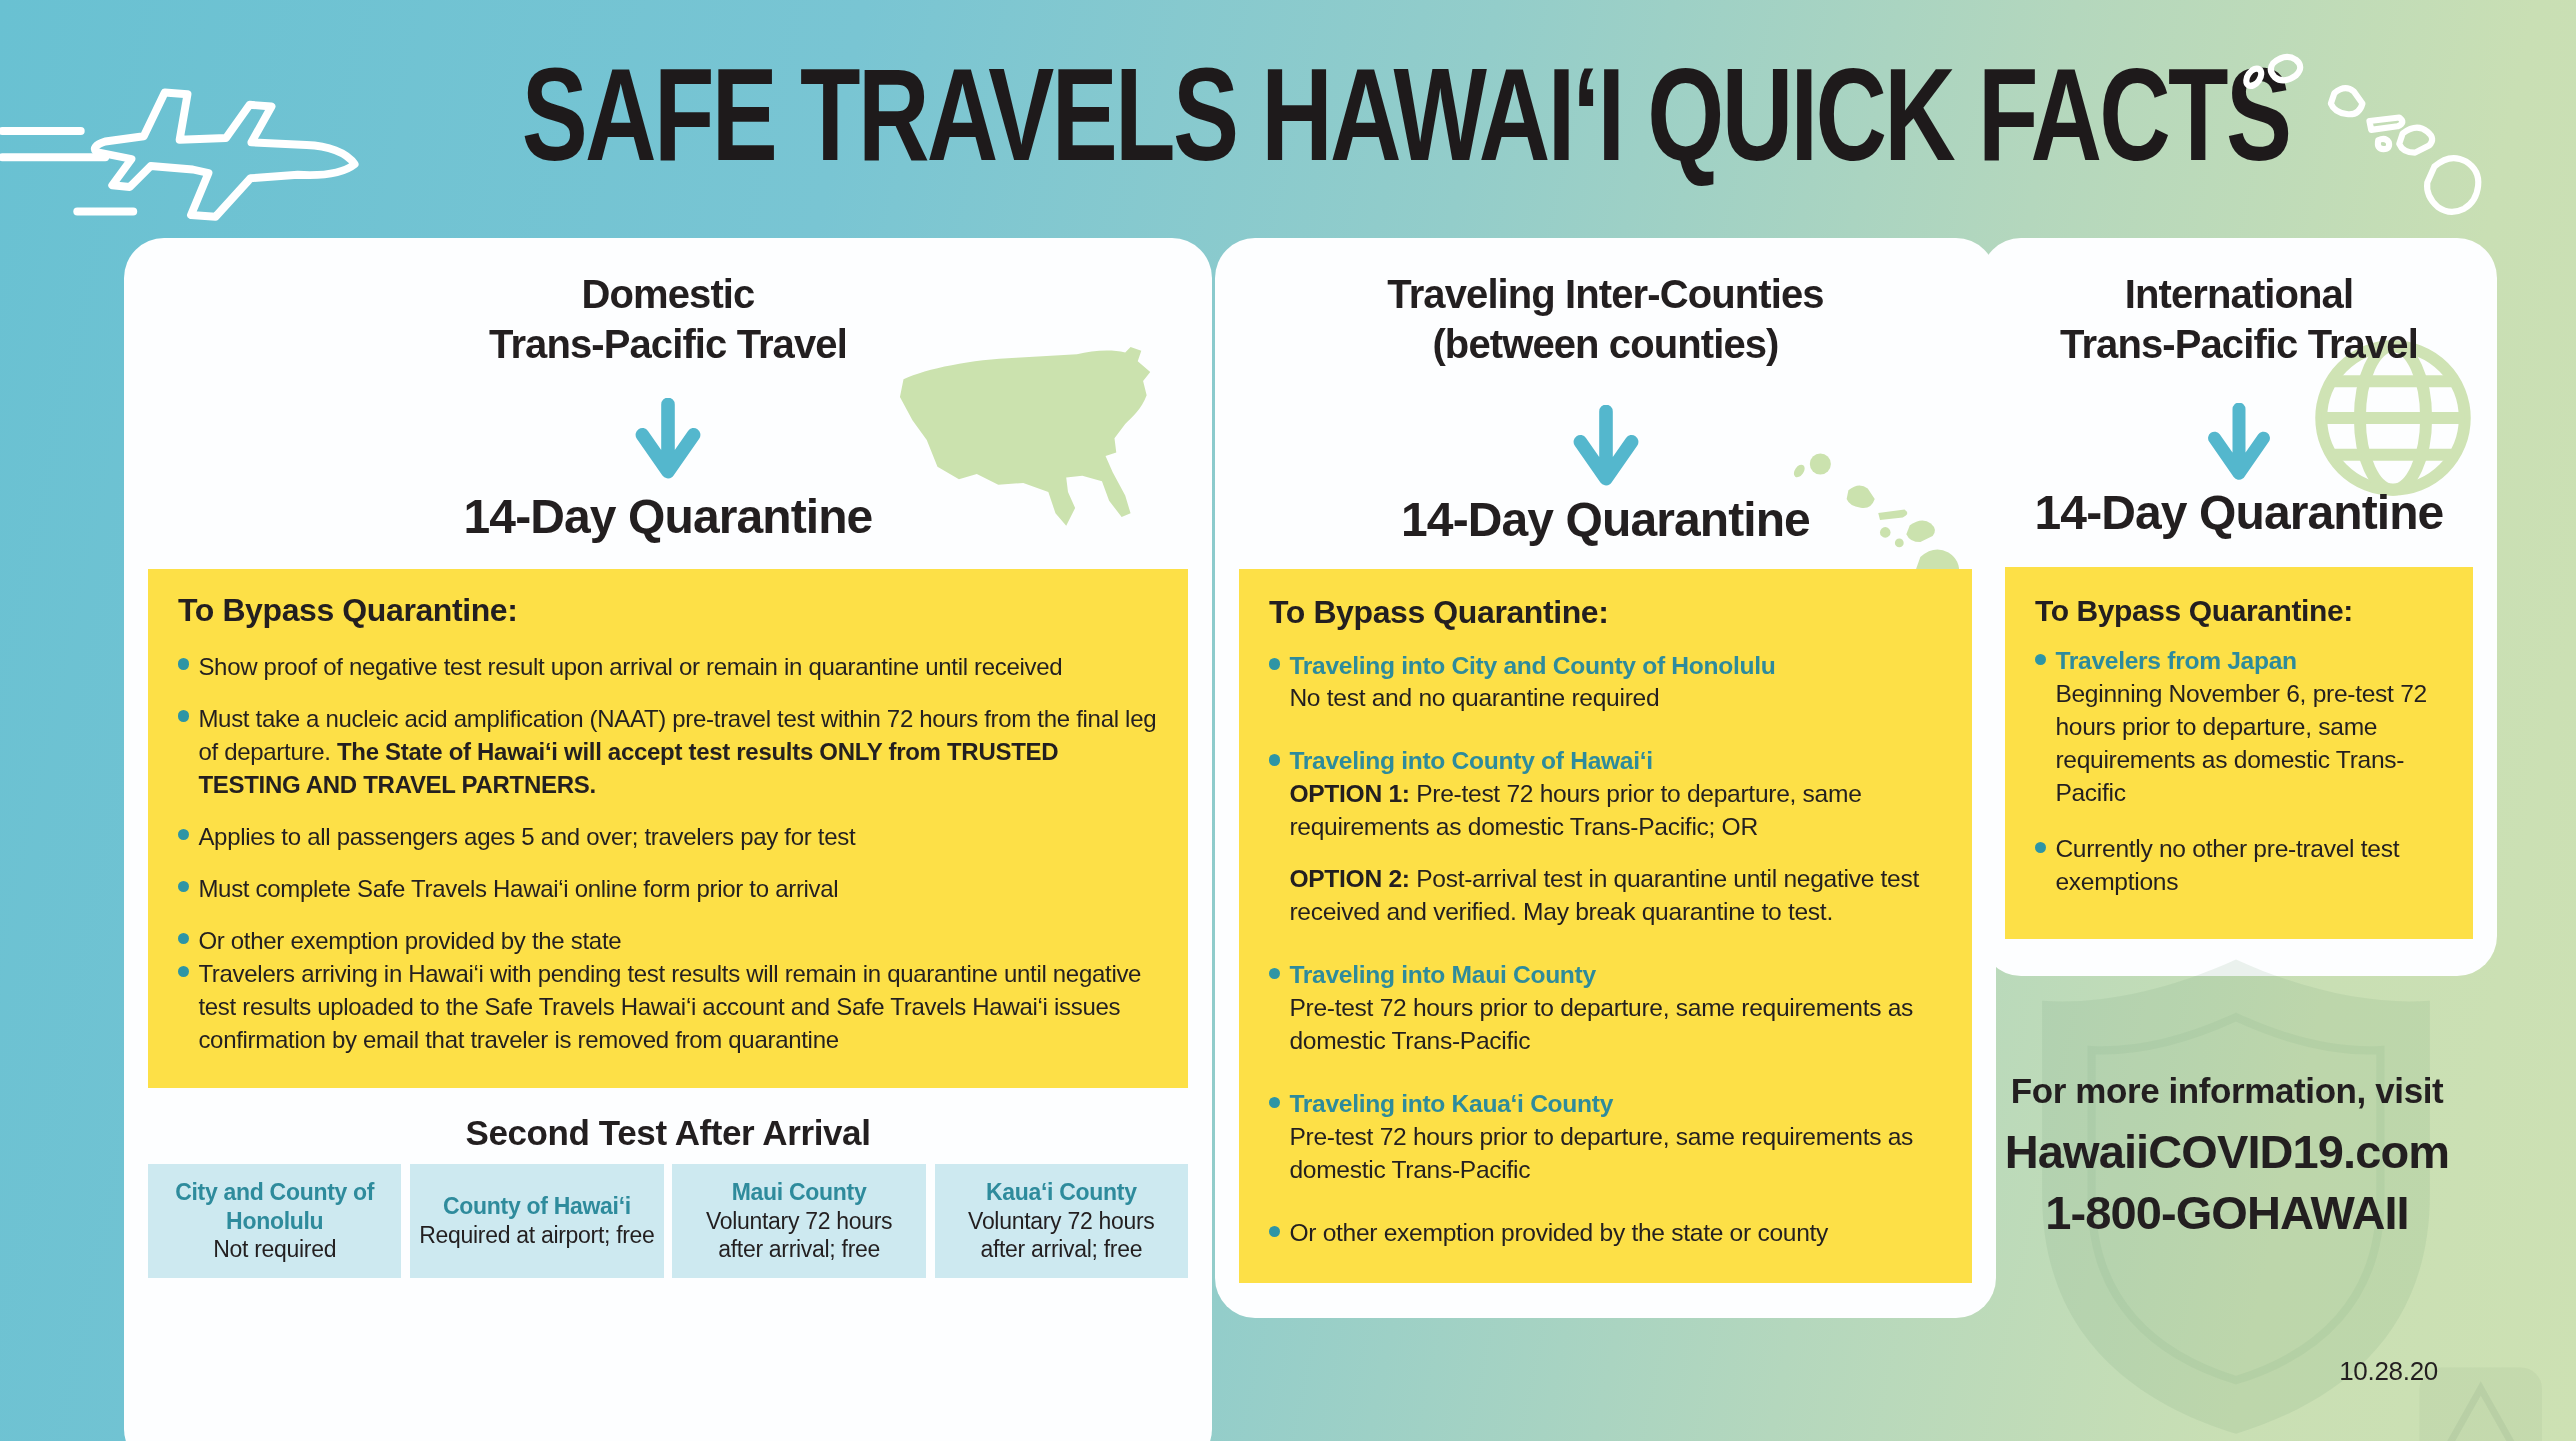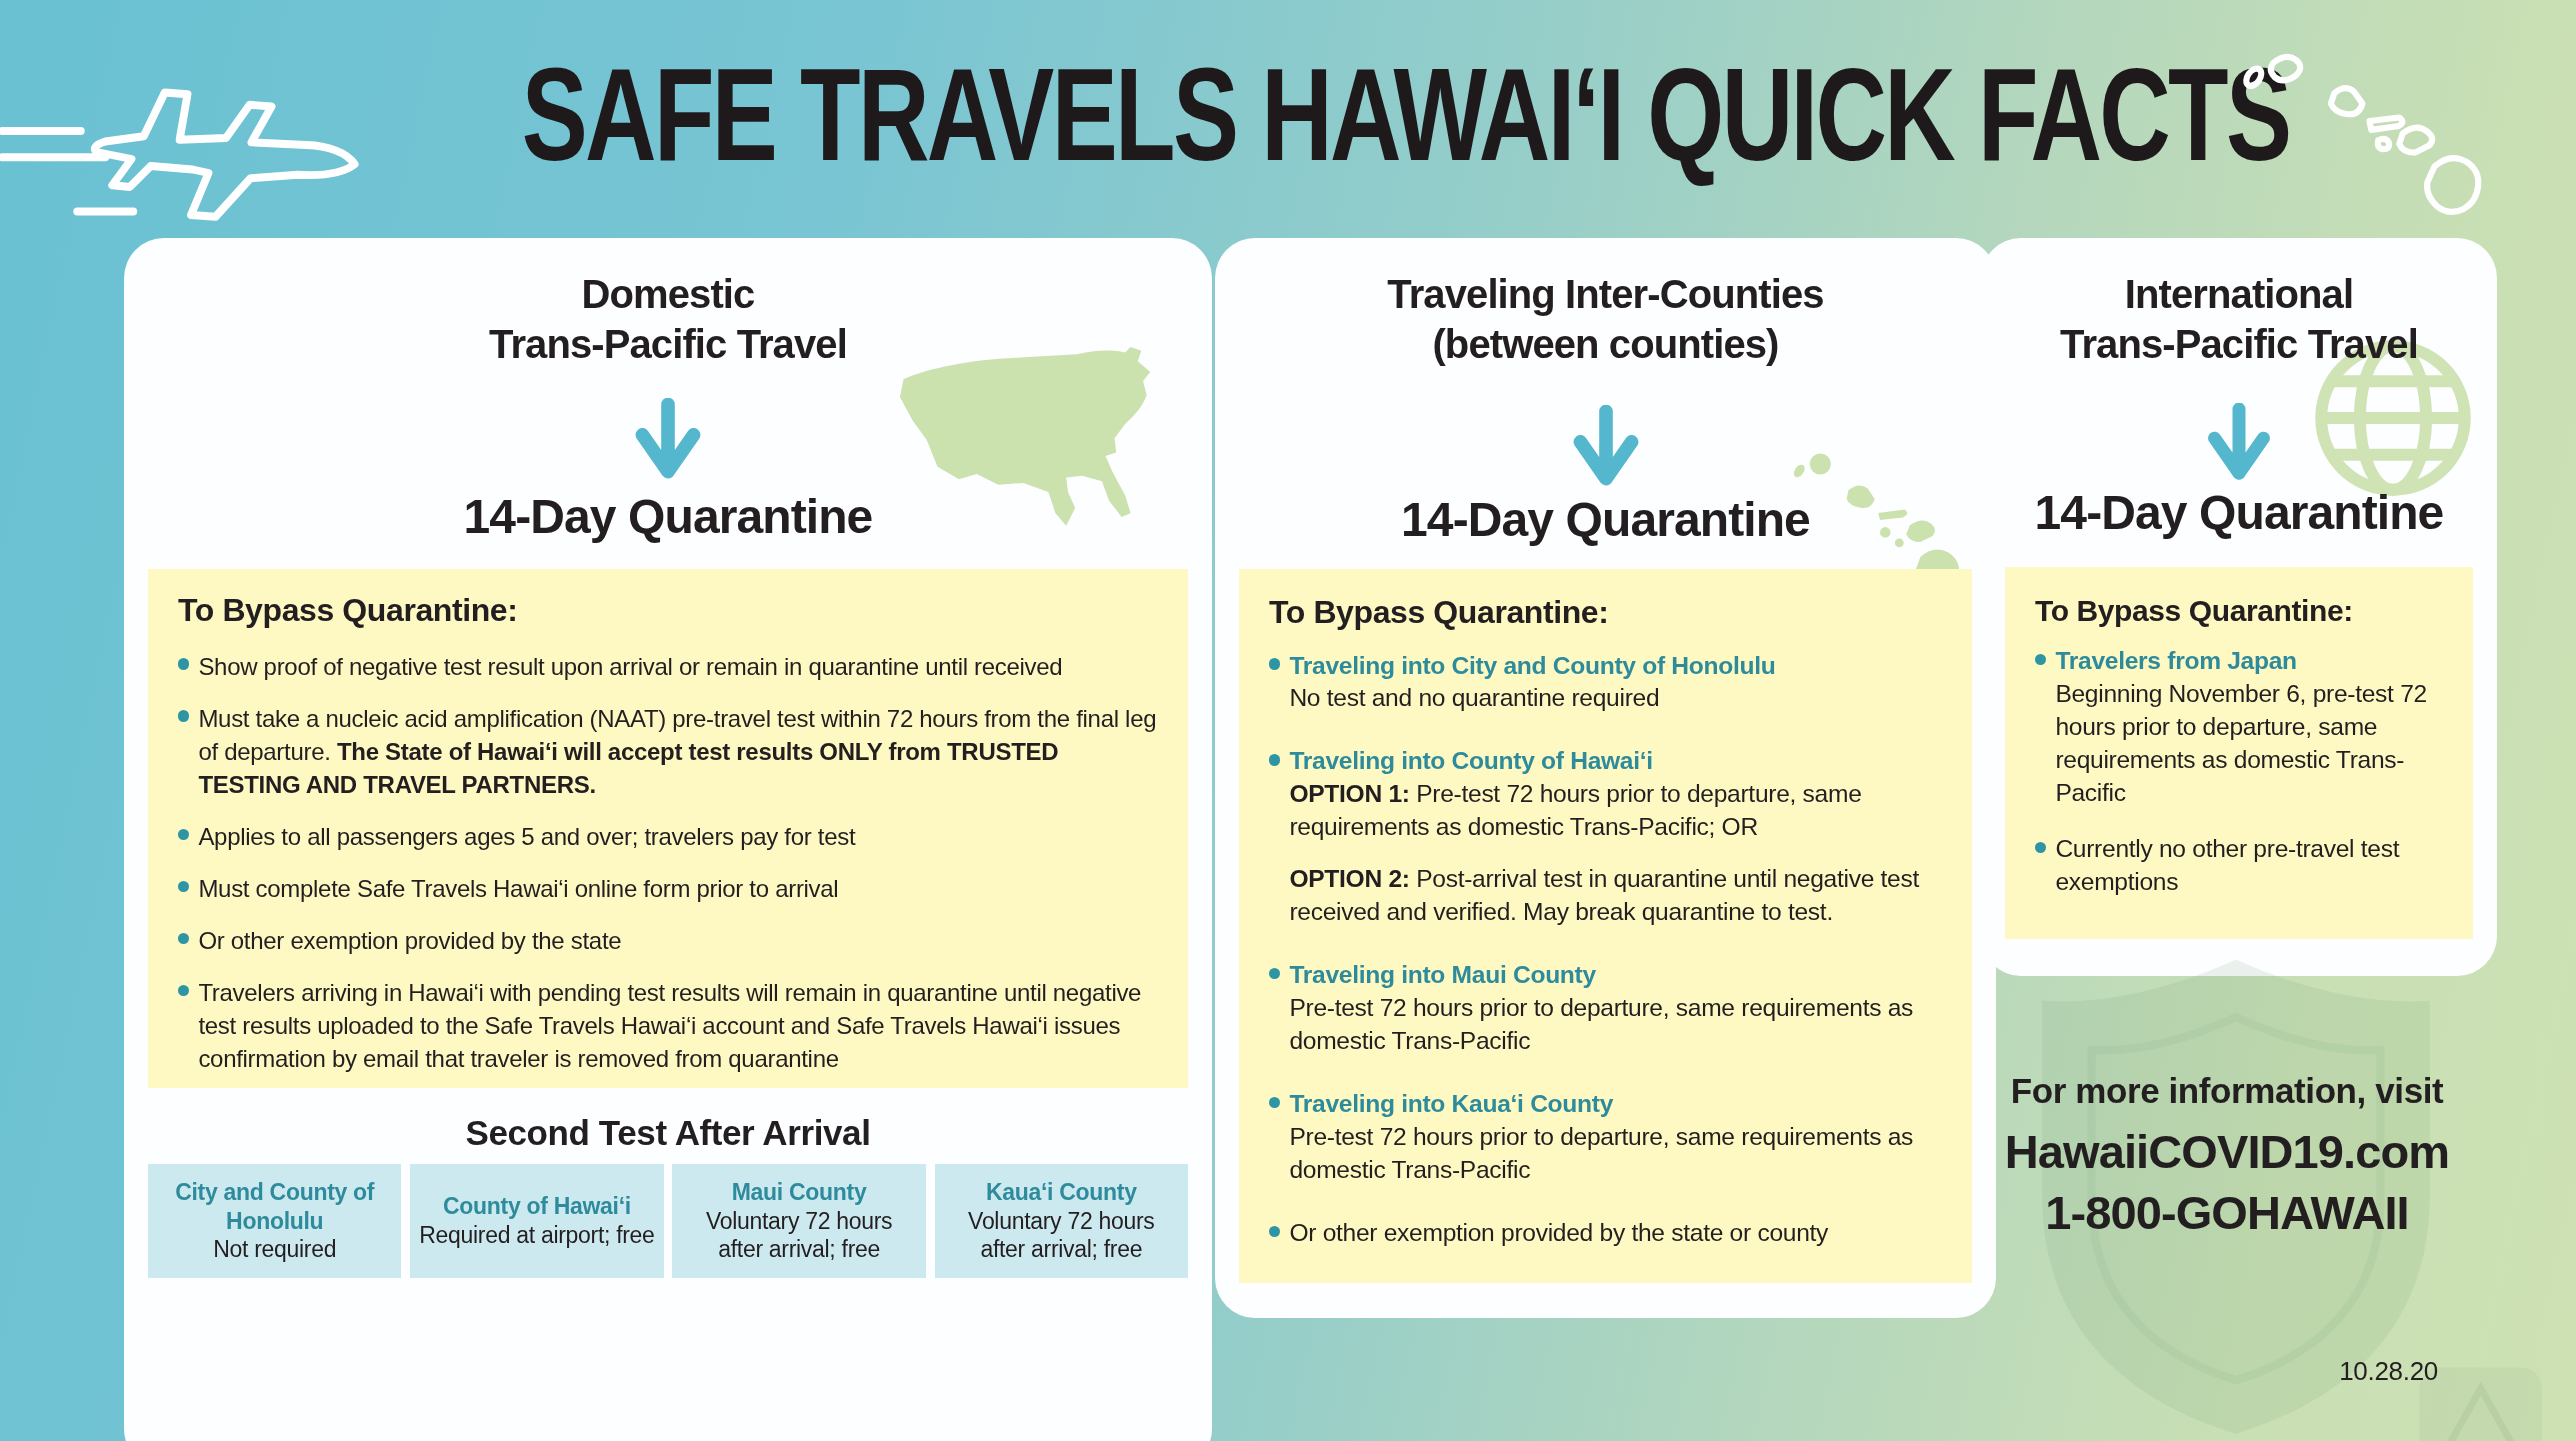--- a/index.html
+++ b/index.html
@@ -15,21 +15,21 @@
   }
   .card{position:absolute;top:238px;background:#fdfeff;border-radius:40px;}
   .card-left{left:124px;width:1088px;height:1231px;}
   .card-mid{left:1215px;width:781px;height:1080px;}
   .card-right{left:1981px;width:489px;height:738px;padding-left:27px;}
   .card-head{position:absolute;top:32px;left:0;right:0;text-align:center;
     font-size:40px;font-weight:bold;line-height:1.24;letter-spacing:-0.9px;z-index:3;}
   .arrow-wrap{position:absolute;left:50%;transform:translateX(-50%);z-index:3;}
   .quar{position:absolute;left:0;right:0;text-align:center;font-size:48px;
     font-weight:bold;letter-spacing:-0.9px;z-index:3;}
-  .bluebox{position:absolute;left:24px;right:24px;background:#fef9c3;
+  .bluebox{position:absolute;left:24px;right:24px;background:#fde047;
     padding:19px 30px;box-sizing:border-box;overflow:hidden;}
   .bypass{font-size:32px;font-weight:bold;letter-spacing:-0.4px;margin:3.5px 0 21px 0;}
   .bullet{display:flex;gap:9px;}
   .dot{flex:0 0 11.4px;width:11.4px;height:11.4px;border-radius:50%;background:#2e95a5;margin-top:8.8px;}
   .btxt{font-size:24px;line-height:1.38;letter-spacing:-0.3px;}
   .mid .btxt,.rgt .btxt{font-size:24.6px;line-height:1.34;}
   .lead{color:#2e8b9c;font-weight:bold;}
   .opt-gap{height:19px;}
   .optlabel{font-weight:bold;}
   .stitle{position:absolute;top:875px;left:0;right:0;text-align:center;
@@ -101,21 +101,21 @@
         <div class="btxt"><span>Must take a nucleic acid amplification (NAAT) pre-travel test within 72 hours from the final leg of departure. </span><span style="font-weight:bold">The State of Hawai‘i will accept test results ONLY from TRUSTED TESTING AND TRAVEL PARTNERS.</span></div>
       </div>
       <div class="bullet" style="margin-bottom:19px">
         <span class="dot"></span>
         <div class="btxt">Applies to all passengers ages 5 and over; travelers pay for test</div>
       </div>
       <div class="bullet" style="margin-bottom:19px">
         <span class="dot"></span>
         <div class="btxt">Must complete Safe Travels Hawai‘i online form prior to arrival</div>
       </div>
-      <div class="bullet" style="margin-bottom:19px">
+      <div class="bullet" style="">
         <span class="dot"></span>
         <div class="btxt">Or other exemption provided by the state</div>
       </div>
       <div class="bullet">
         <span class="dot"></span>
         <div class="btxt">Travelers arriving in Hawai‘i with pending test results will remain in quarantine until negative test results uploaded to the Safe Travels Hawai‘i account and Safe Travels Hawai‘i issues confirmation by email that traveler is removed from quarantine</div>
       </div>
     </div>
 
     <div class="stitle">Second Test After Arrival</div>

